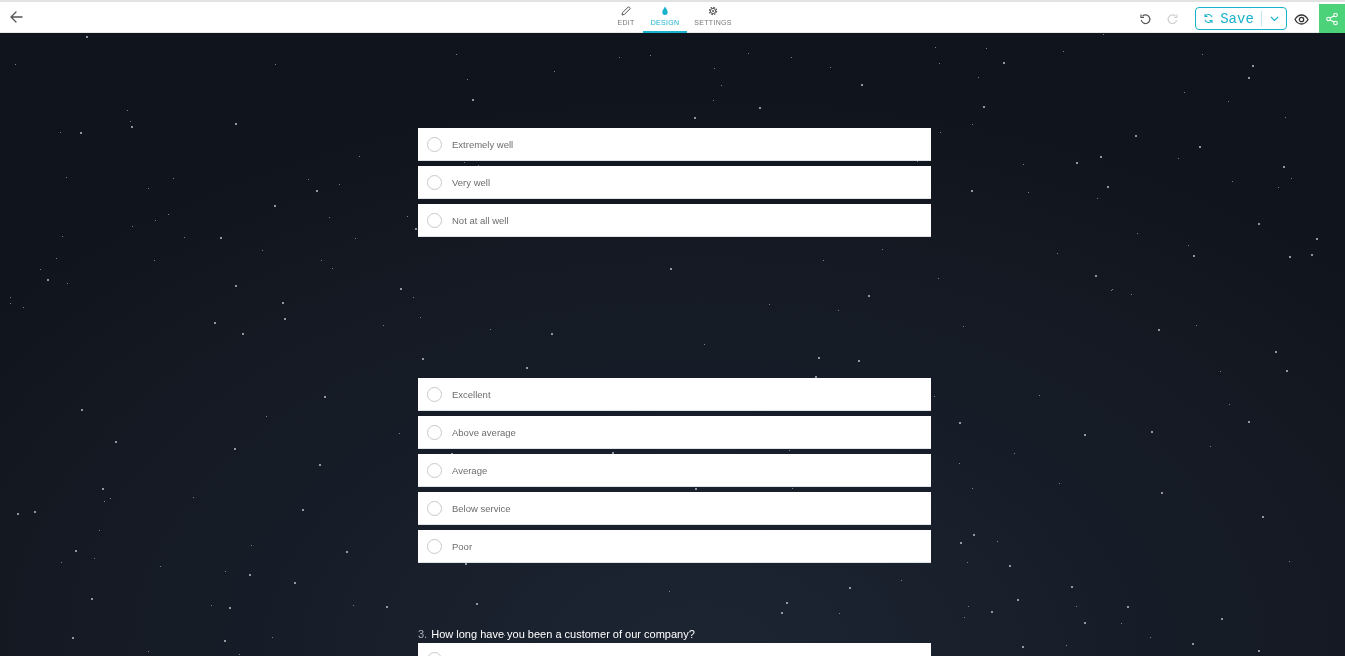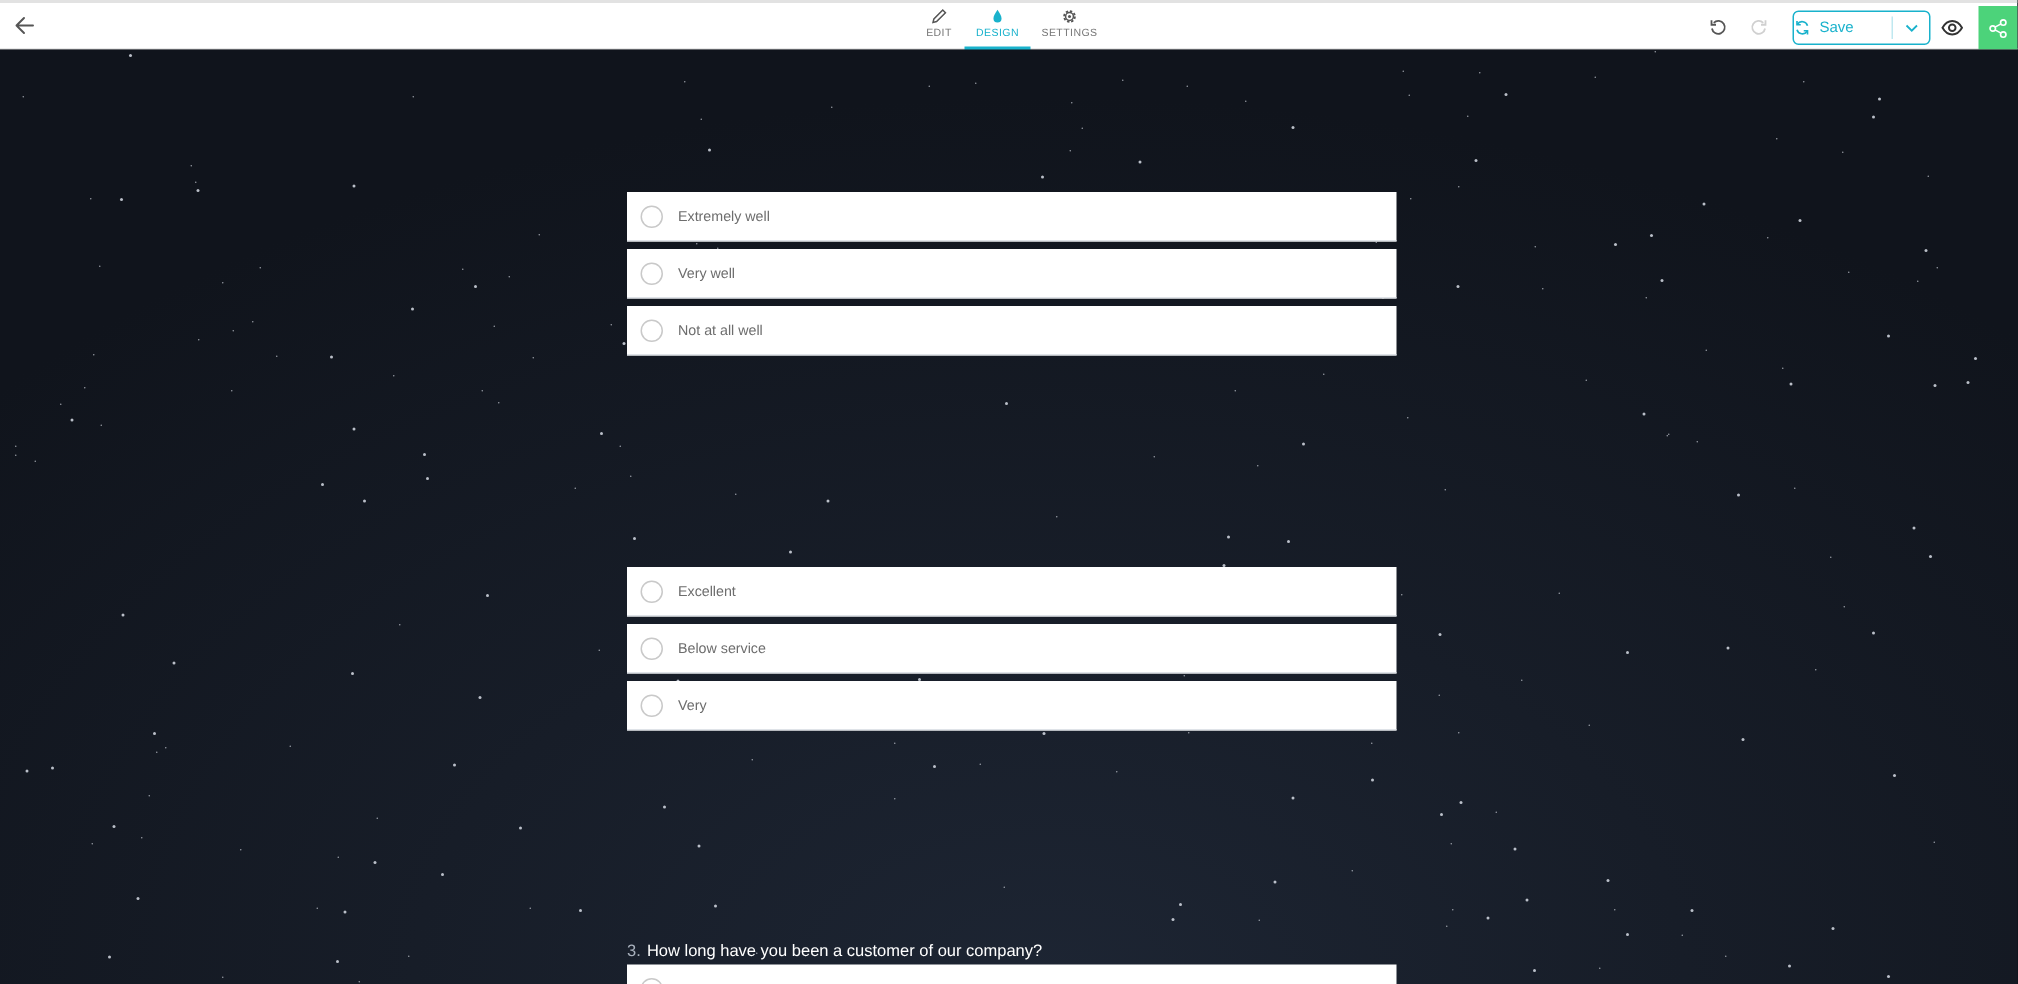--- a/index.html
+++ b/index.html
@@ -22,21 +22,21 @@
   .tab-design { width: 44px; margin-left: 3px; }
   .tab-settings { width: 42px; margin-left: 5px; }
 
   .undo-btn { position: absolute; left: 1139px; top: 10px; width: 13px; height: 13px; cursor: pointer; }
   .redo-btn { position: absolute; left: 1166px; top: 10px; width: 13px; height: 13px; cursor: pointer; }
 
   .save-group {
     position: absolute; left: 1195px; top: 5px; width: 92px; height: 23px;
     border: 1px solid #19b2cc; border-radius: 4px; display: flex; background: #fff;
   }
-  .save-btn { flex: 1; display: flex; align-items: center; justify-content: flex-start; gap: 6px; cursor: pointer; color: #19b2cc; font-size: 10px; }
+  .save-btn { flex: 1; display: flex; align-items: center; justify-content: center; gap: 6px; cursor: pointer; color: #19b2cc; font-size: 14px; font-family: Liberation Mono, monospace; }
   .save-sep { width: 1px; background: #bfe8f0; margin: 3px 0; }
   .save-caret { width: 24px; display: flex; align-items: center; justify-content: center; cursor: pointer; }
 
   .preview-btn { position: absolute; left: 1294px; top: 10px; width: 15px; height: 13px; cursor: pointer; }
   .share-btn { position: absolute; left: 1319px; top: 2px; width: 26px; height: 29px; background: #4cd37a; display: flex; align-items: center; justify-content: center; cursor: pointer; }
 
   .canvas {
     position: absolute; left: 0; top: 33px; width: 1345px; height: 623px; overflow: hidden;
     background: radial-gradient(ellipse 70% 95% at 52% 100%, #1d2533 0%, #171d28 45%, #10141c 100%);
   }
@@ -422,25 +422,33 @@
   </div>
 
   <div class="question" style="top:344px;">
     <div class="q-options">
       <div class="option">
           <span class="radio"></span>
           <span class="opt-label">Excellent</span>
         </div>
       <div class="option">
           <span class="radio"></span>
+          <span class="opt-label">Above average</span>
+        </div>
+      <div class="option">
+          <span class="radio"></span>
+          <span class="opt-label">Average</span>
+        </div>
+      <div class="option">
+          <span class="radio"></span>
           <span class="opt-label">Below service</span>
         </div>
       <div class="option">
           <span class="radio"></span>
-          <span class="opt-label">Very</span>
+          <span class="opt-label">Poor</span>
         </div>
     </div>
   </div>
 
   <div class="question" style="top:593px;">
     <div class="q-title">
       <span class="q-num">3.</span>
       <span>How long have you been a customer of our company?</span>
     </div>
     <div class="q-options">

